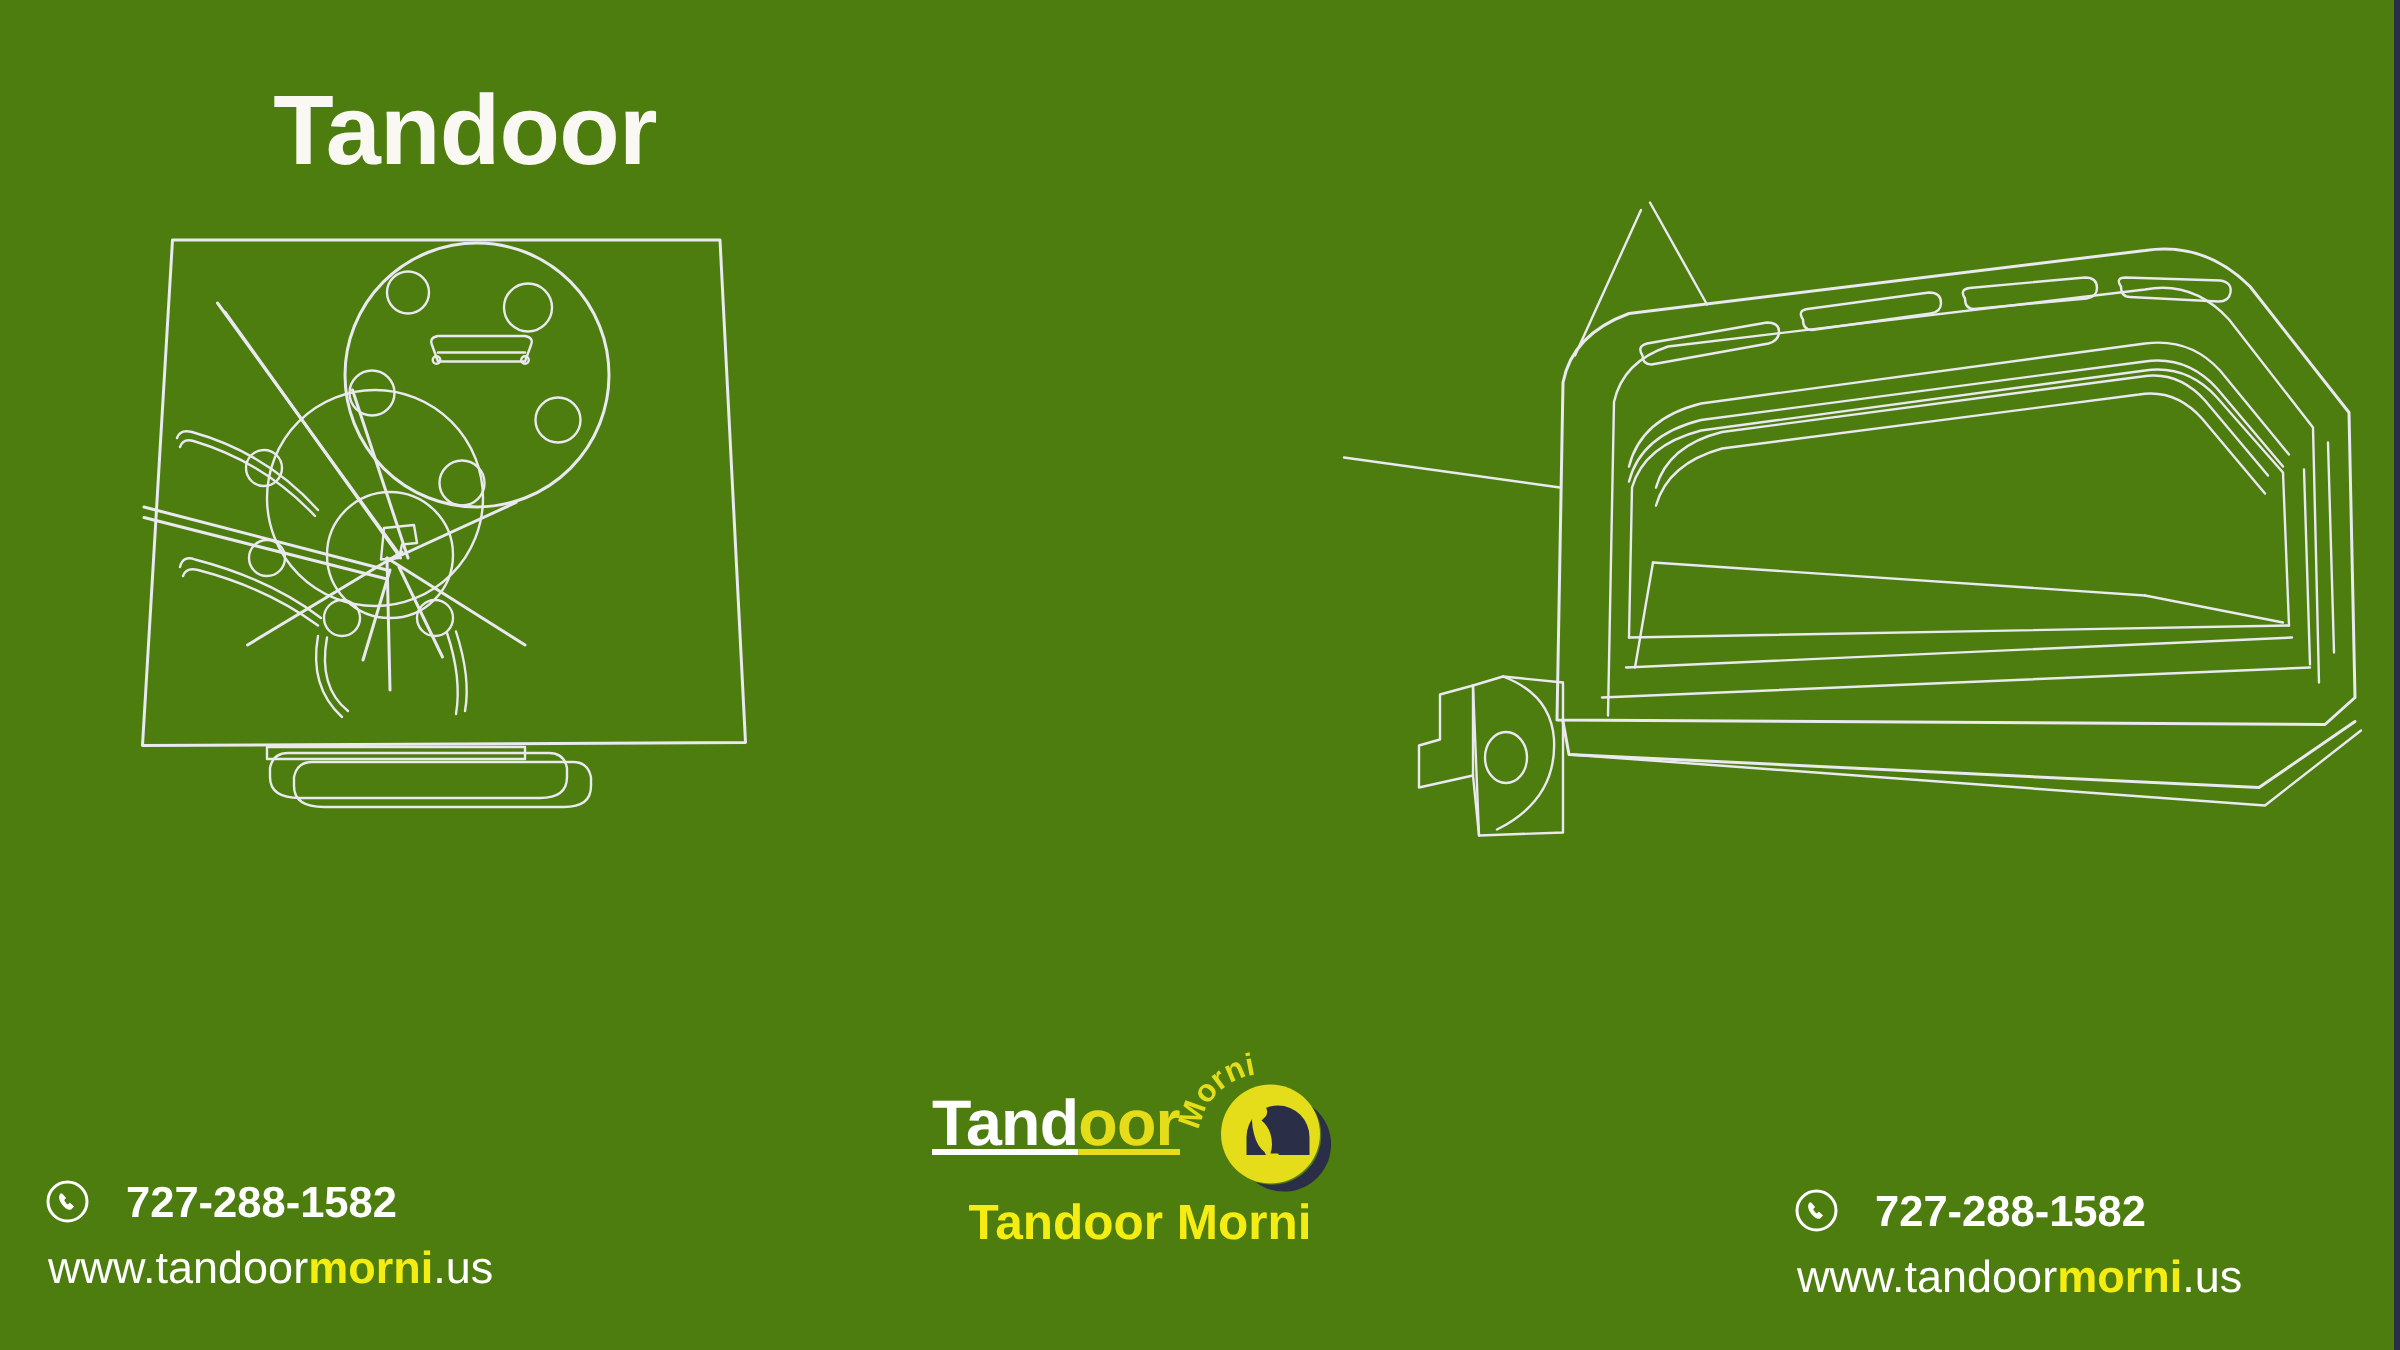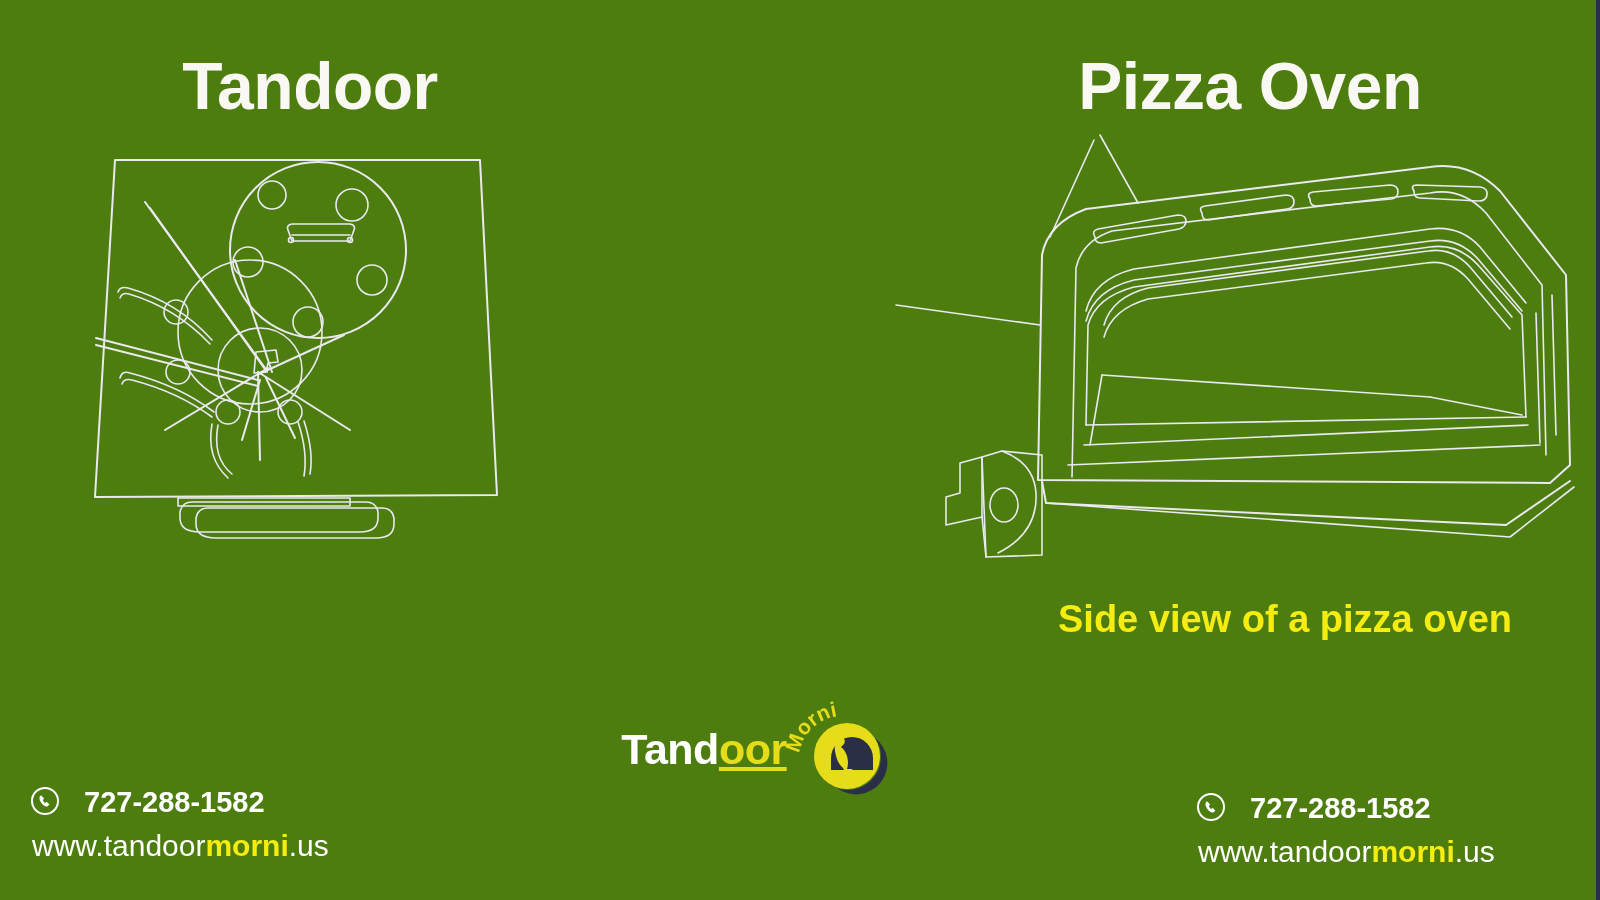--- a/index.html
+++ b/index.html
@@ -113,40 +113,39 @@
     align-items: center;
     justify-content: center;
     height: 86px;
   }
   #logo-wordmark {
     font-size: 43px;
     font-weight: bold;
     letter-spacing: -0.5px;
     white-space: nowrap;
   }
-  #logo-wordmark .w1 { color: #ffffff; }
+  #logo-wordmark .w1 { color: #ffffff; text-decoration: underline; }
   #logo-wordmark .w2 { color: #e5dd19; text-decoration: underline; }
   #logo-badge { width: 108px; height: 86px; margin-left: 4px; }
   #logo-badge svg { display: block; width: 108px; height: 86px; overflow: visible; }
   #logo-tagline {
     margin-top: 4px;
     color: #f5ec12;
     font-size: 33px;
     font-weight: bold;
     letter-spacing: 0px;
   }
 </style>
 </head>
 <body>
 
 <div id="stage">
 
   <div class="col-title" id="title-left">Tandoor</div>
 
-  <div class="col-title" id="title-right">Pizza Oven</div>
 
   <div class="illus" id="illus-tandoor">
     <svg viewBox="0 0 470 410" xmlns="http://www.w3.org/2000/svg">
 
       <path class="ln" d="M 55 20 L 420 20 L 437 355 L 35 357 Z"></path>
 
       <path class="ln ln-thin" d="M 118 358 L 290 358 L 290 366 L 118 366 Z"></path>
       <path class="ln ln-thin" d="M 132 362 Q 122 362 120 372 L 120 378 Q 120 392 140 392 L 300 392 Q 318 392 318 378 L 318 372 Q 316 362 306 362 Z"></path>
       <path class="ln ln-thin" d="M 148 368 Q 138 368 136 378 L 136 384 Q 136 398 156 398 L 316 398 Q 334 398 334 384 L 334 378 Q 332 368 322 368 Z"></path>
 
@@ -241,21 +240,20 @@
       <path class="ln ln-thin" d="M 92 332 L 112 326 L 152 330 L 152 430 L 96 432 Z"></path>
       <path class="ln ln-thin" d="M 92 332 L 92 392 L 56 400 L 56 372 L 70 368 L 70 338 Z"></path>
       <path class="ln ln-thin" d="M 92 392 L 96 432"></path>
       <path class="ln ln-thin" d="M 112 326 Q 144 338 146 368 Q 148 408 108 428"></path>
       <ellipse class="ln ln-thin" cx="114" cy="380" rx="14" ry="17"></ellipse>
     </svg>
   </div>
 
 
 
-  <div class="caption" id="caption-right">Side view of a pizza oven</div>
 
   <div class="contact" id="contact-left">
     <div class="phone-row">
       <span class="phone-icon">
         <svg viewBox="0 0 30 30" xmlns="http://www.w3.org/2000/svg">
           <circle cx="15" cy="15" r="13" fill="none" stroke="#ffffff" stroke-width="2"></circle>
           <path d="M 10.5 9.5 C 9 11 9 13.5 11 16.5 C 13 19.5 15.6 21 17.4 20.4 L 19.4 18.4 L 16.6 15.8 L 15.2 17 C 14.2 16.4 13.2 15.2 12.8 14 L 14.1 12.6 L 11.6 9.8 Z" fill="#ffffff"></path>
         </svg>
       </span>
       <span class="phone-num">727-288-1582</span>
@@ -305,15 +303,16 @@
           <path d="M 47 30 L 44 25 L 49 27 Z" fill="#e5dd19"></path>
           <path d="M 52 64 L 53 72 L 50 72 L 49 64 Z" fill="#e5dd19"></path>
           <path d="M 57 64 L 60 72 L 57 72 L 55 65 Z" fill="#e5dd19"></path>
 
           <text font-family="Liberation Sans, sans-serif" font-size="21" font-weight="bold" fill="#e5dd19">
             <textPath href="#arcpath" startOffset="6%">Morni</textPath>
           </text>
         </svg>
       </span>
     </div>
+    <div id="logo-tagline">Tandoor Morni</div>
   </div>
 
 </div>
 
 </body></html>

